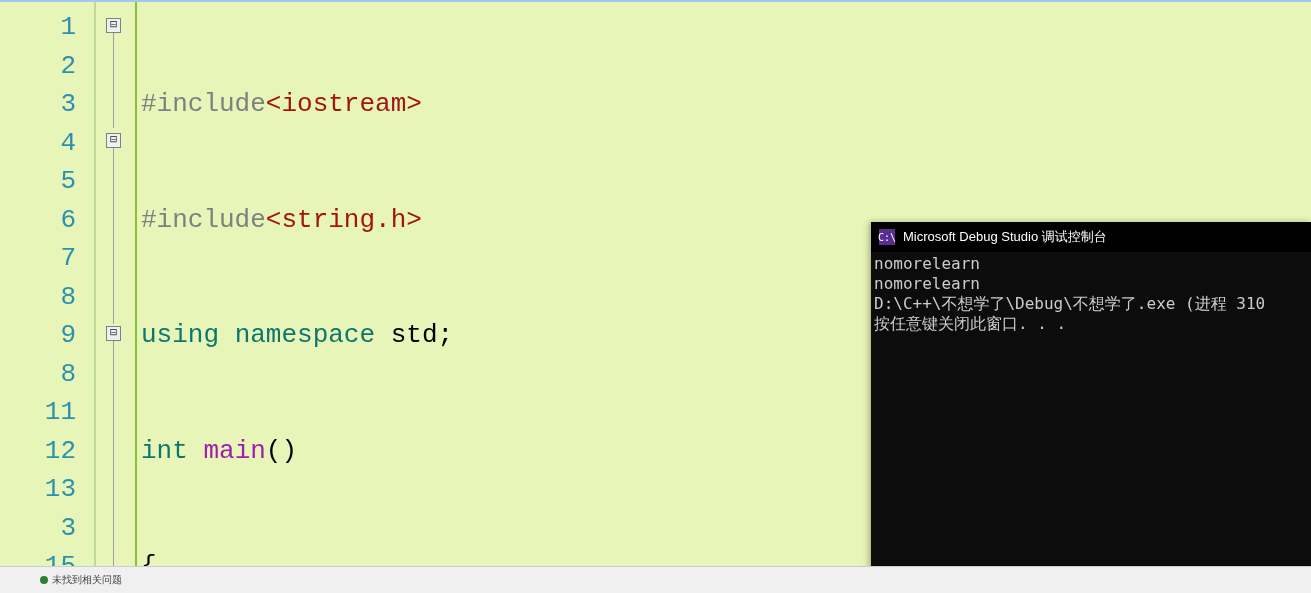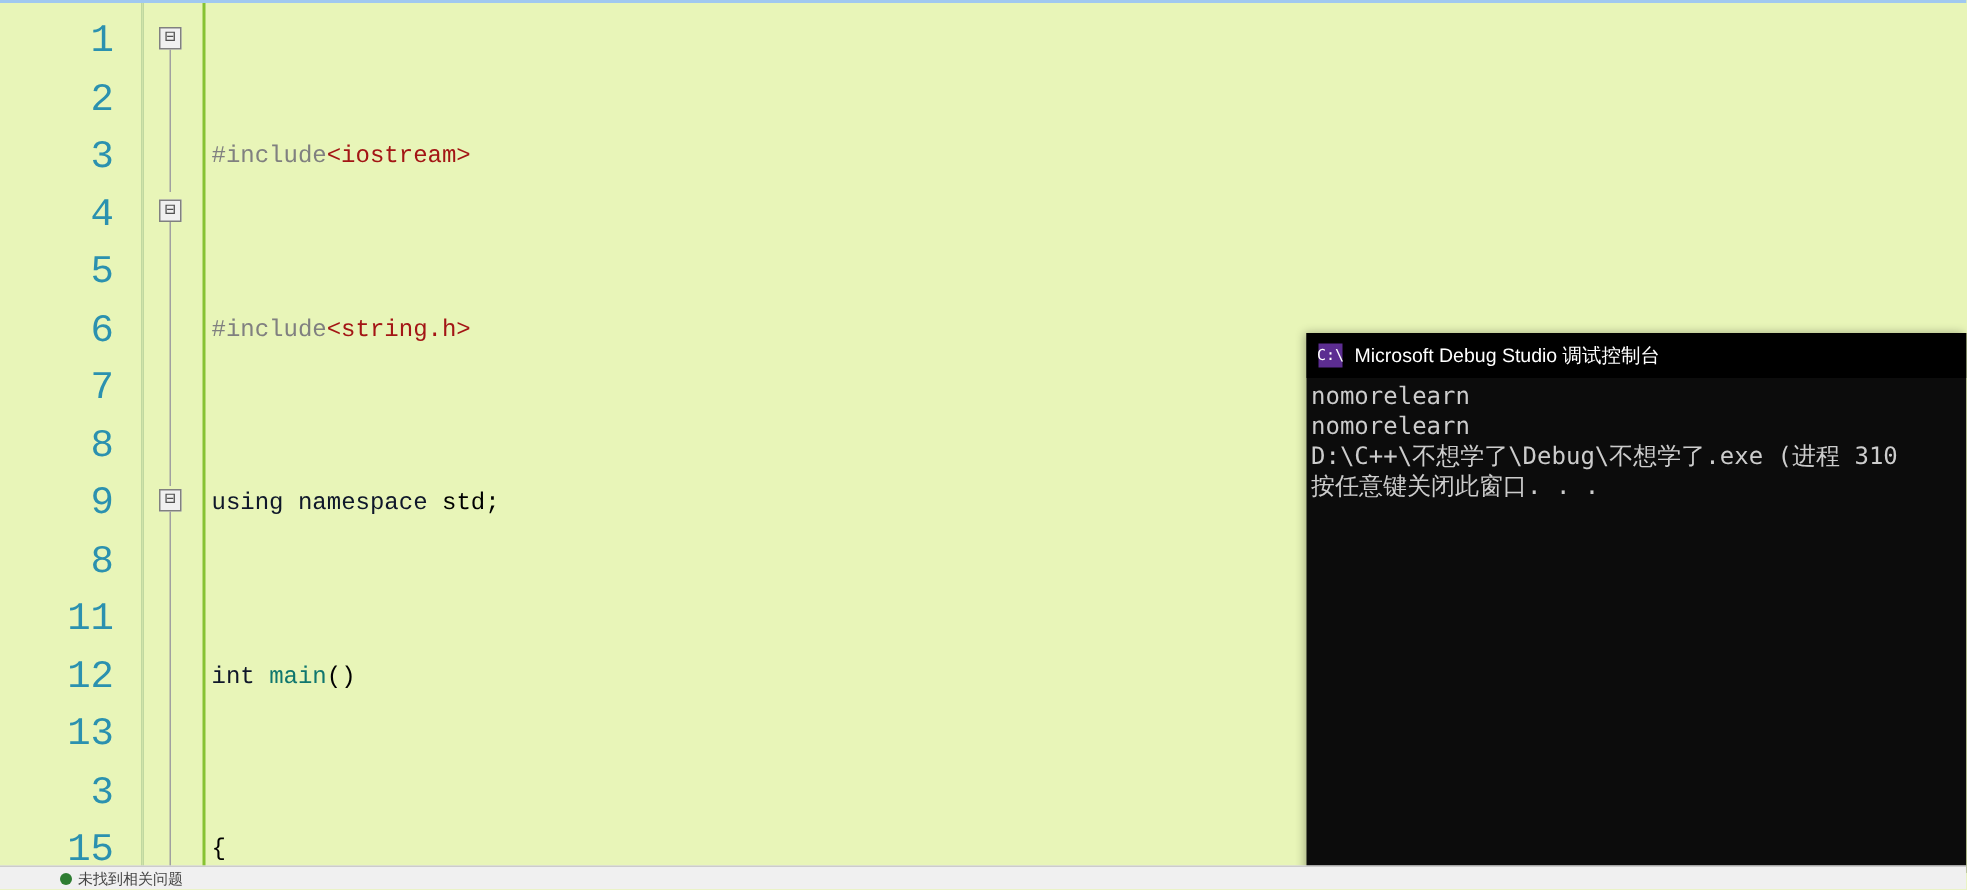--- a/index.html
+++ b/index.html
@@ -51,33 +51,33 @@
     cursor: pointer;
   }
   .fold-line {
     position: absolute;
     left: 17px;
     width: 1px;
     background: #a0a0a0;
   }
   .code {
     flex: 1;
-    font-size: 16px;
+    font-size: 26px;
     padding-top: 6px;
     line-height: 38.5px;
     white-space: pre;
     position: relative;
     border-left: 2px solid #86c232;
   }
   .row { height: 38.5px; padding-left: 4px; }
-  .kw { color: #0f172a; }
+  .kw { color: #0f766e; }
   .pre { color: #808080; }
   .str { color: #a31515; }
   .id { color: #000; margin-top: 16px; }
-  .fn { color: #0f766e; }
+  .fn { color: #a21caf; }
 
   .console {
     position: absolute;
     right: 0;
     top: 222px;
     width: 440px;
     height: 360px;
     background: #0c0c0c;
     color: #cccccc;
     font-family: "NSimSun", "SimSun", Consolas, monospace;
@@ -109,21 +109,21 @@
     padding: 2px 3px;
     white-space: pre;
     line-height: 20px;
   }
 
   .bottom-bar {
     position: absolute;
     bottom: 0;
     left: 0;
     width: 100%;
-    height: 16px;
+    height: 27px;
     background: #f0f0f0;
     border-top: 1px solid #ccc;
     font-size: 10px;
     color: #444;
     padding-left: 40px;
     display: flex;
     align-items: center;
   }
   .dot {
     width: 8px; height: 8px; border-radius: 50%;

